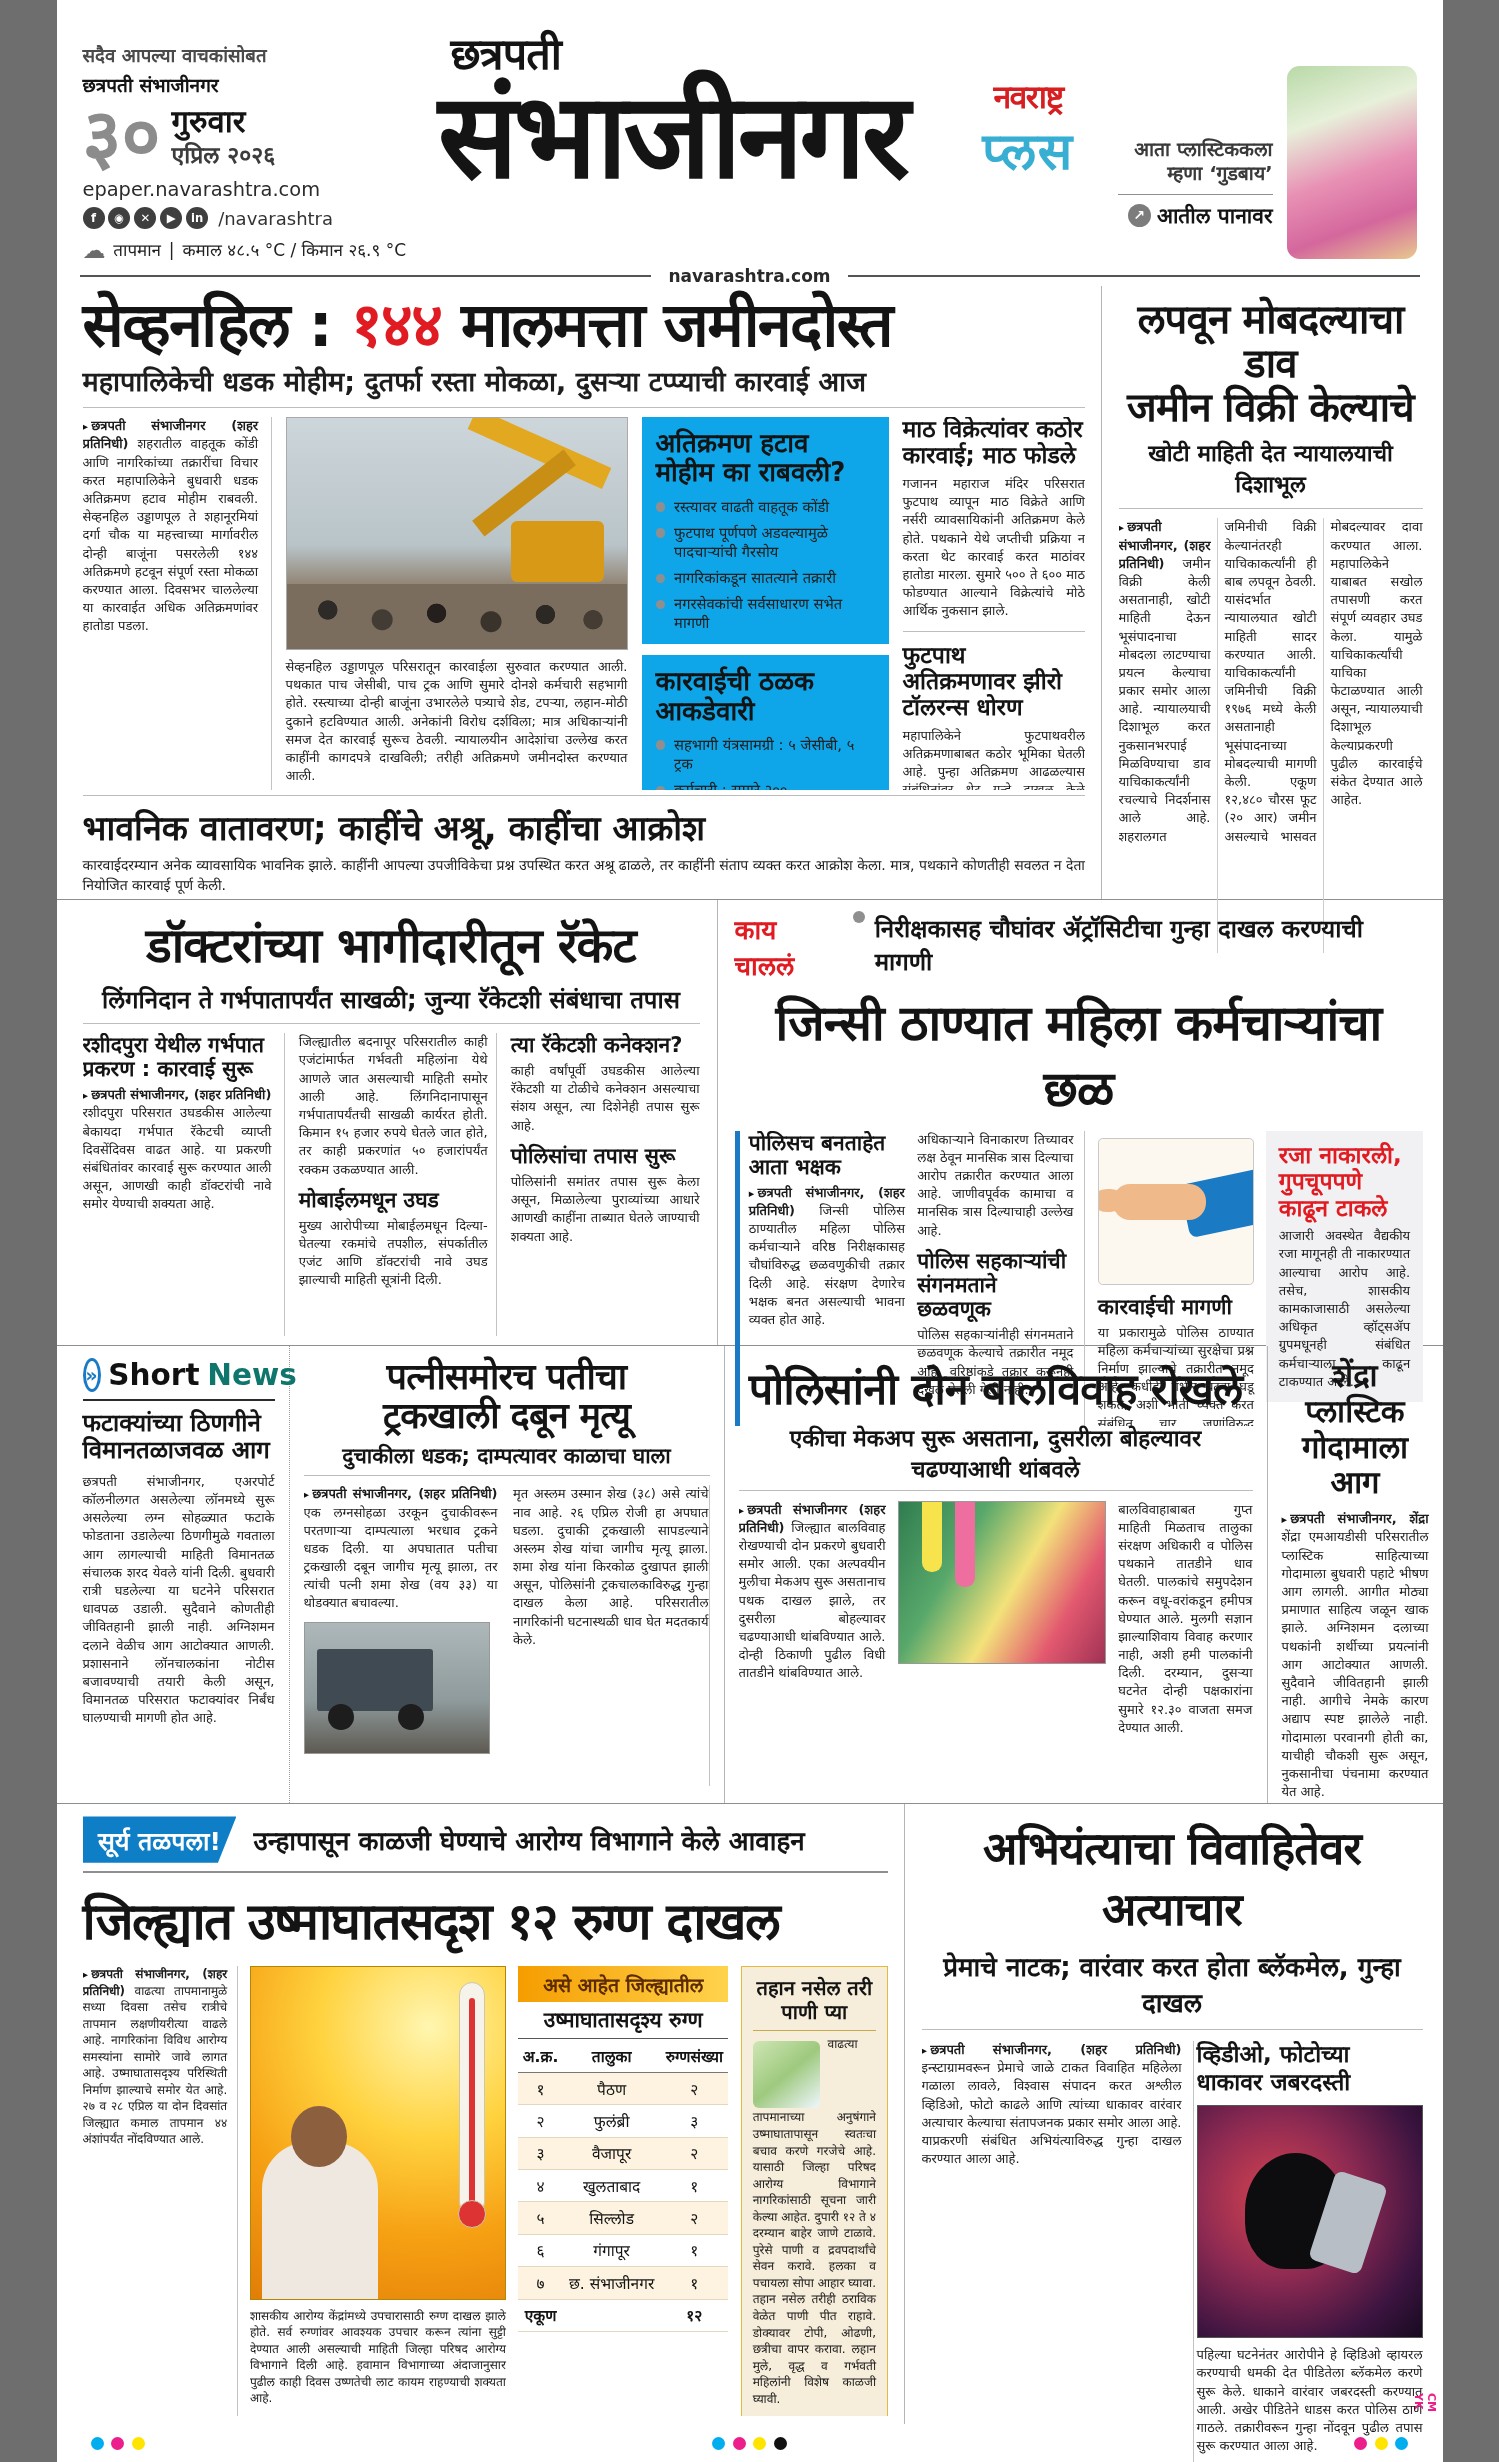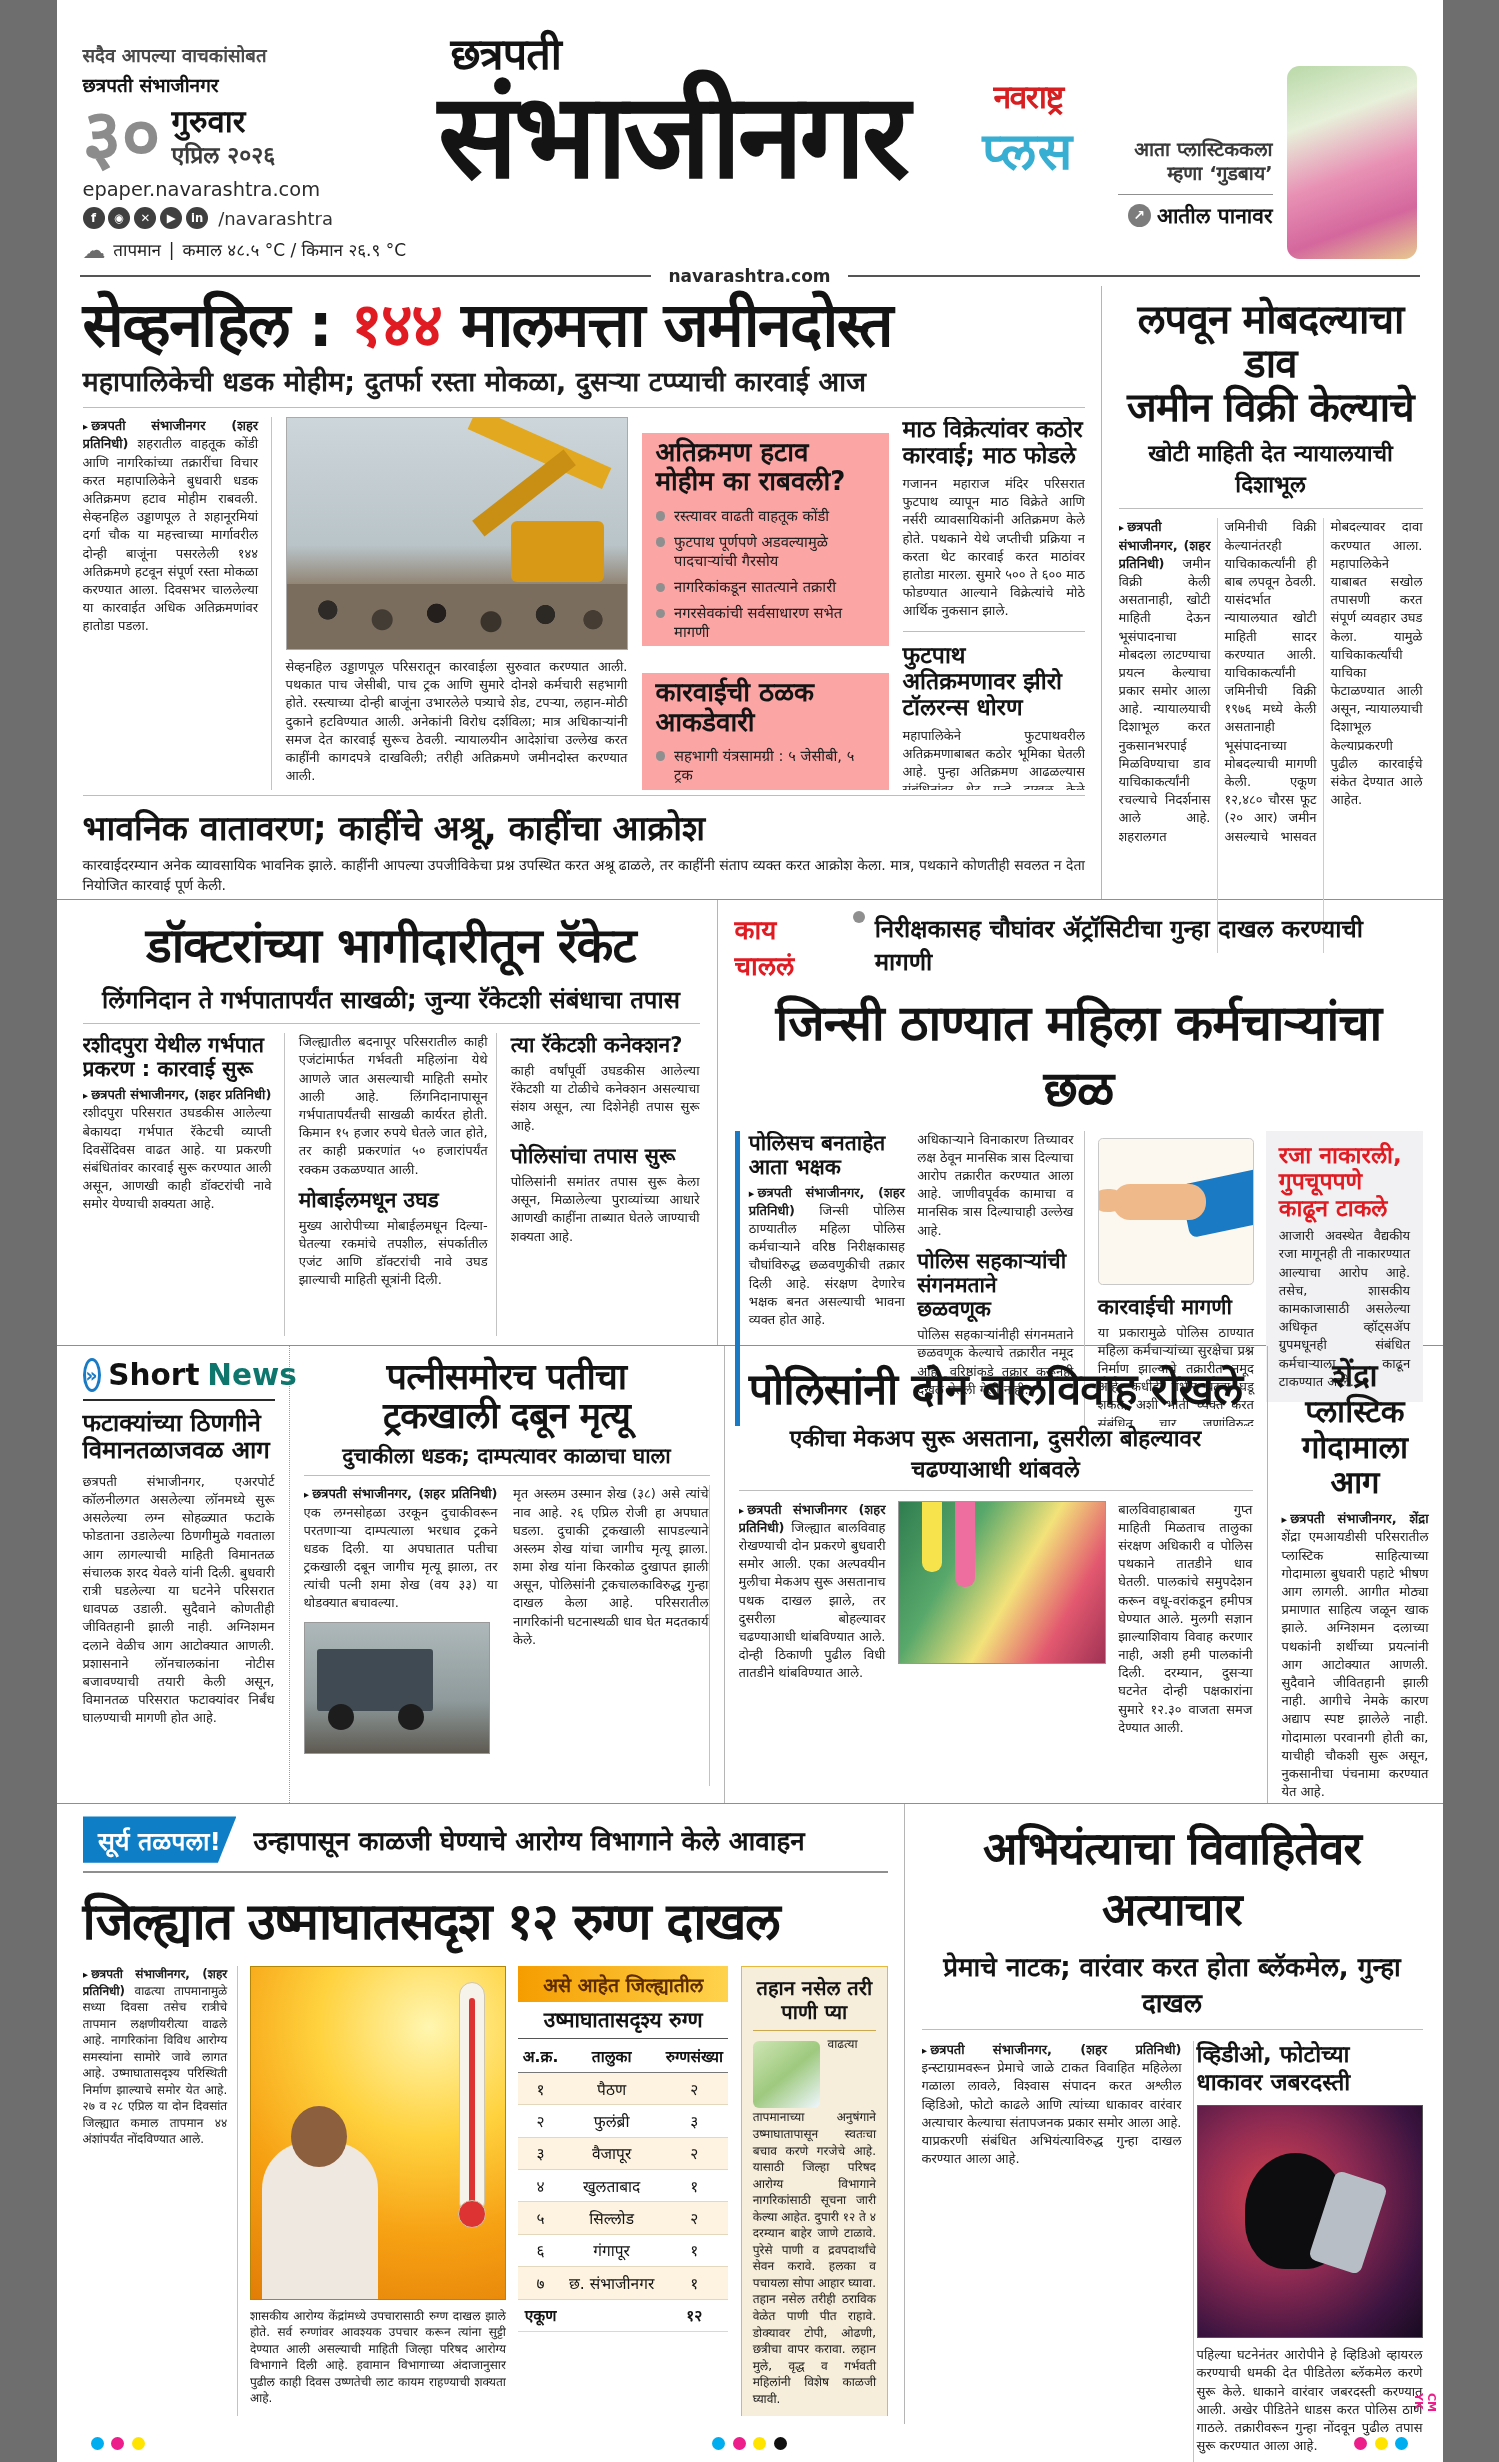--- a/index.html
+++ b/index.html
@@ -61,21 +61,21 @@
   .lead-photo .arm2{position:absolute;right:45px;top:65px;width:116px;height:20px;background:#c98f14;transform:rotate(-38deg);}
   .lead-photo .cab{position:absolute;right:23px;bottom:67px;width:93px;height:61px;background:#d89a16;border-radius:6.2px;}
   .lead-photo .crowd{position:absolute;left:0;bottom:0;width:100%;height:65px;
       background:radial-gradient(circle at 12% 40%, #2e2a27 9.3px, transparent 10px),
                  radial-gradient(circle at 28% 55%, #433c35 10px, transparent 11px),
                  radial-gradient(circle at 44% 45%, #241f1c 9.3px, transparent 10px),
                  radial-gradient(circle at 60% 58%, #3a332c 10px, transparent 11px),
                  radial-gradient(circle at 76% 47%, #2c2824 9.3px, transparent 10px),
                  radial-gradient(circle at 90% 55%, #453d34 9.3px, transparent 10px),#7b6d5d;}
   .b1-colC{width:247px;display:flex;flex-direction:column;gap:11px;}
-  .graybox{background:#fca5a5;padding:5px 14px;margin-top:16px;}
+  .graybox{background:#0ea5e9;padding:12px 14px;}
   .gb-title{font-size:26px;font-weight:800;line-height:1.12;}
   .gb-list{margin:9.3px 0 0 0;padding:0;list-style:none;}
   .gb-list li{font-size:14.7px;line-height:1.3;margin-top:7px;padding-left:18.6px;position:relative;color:#202020;}
   .gb-list li::before{content:"";position:absolute;left:0;top:5.4px;width:9.3px;height:9.3px;border-radius:50%;background:#8f8f8f;}
   .b1-colD{flex:1;}
   .mini-head{font-size:23px;font-weight:800;line-height:1.12;}
   .mini-body{margin-top:6.2px;}
   .mini-sep{border-top:0.8px solid #bdbdbd;margin:11px 0;}
   .emotional{border-top:0.8px solid #bdbdbd;margin-top:4.7px;padding-top:7.8px;}
   .emo-head{font-size:34px;font-weight:800;}

